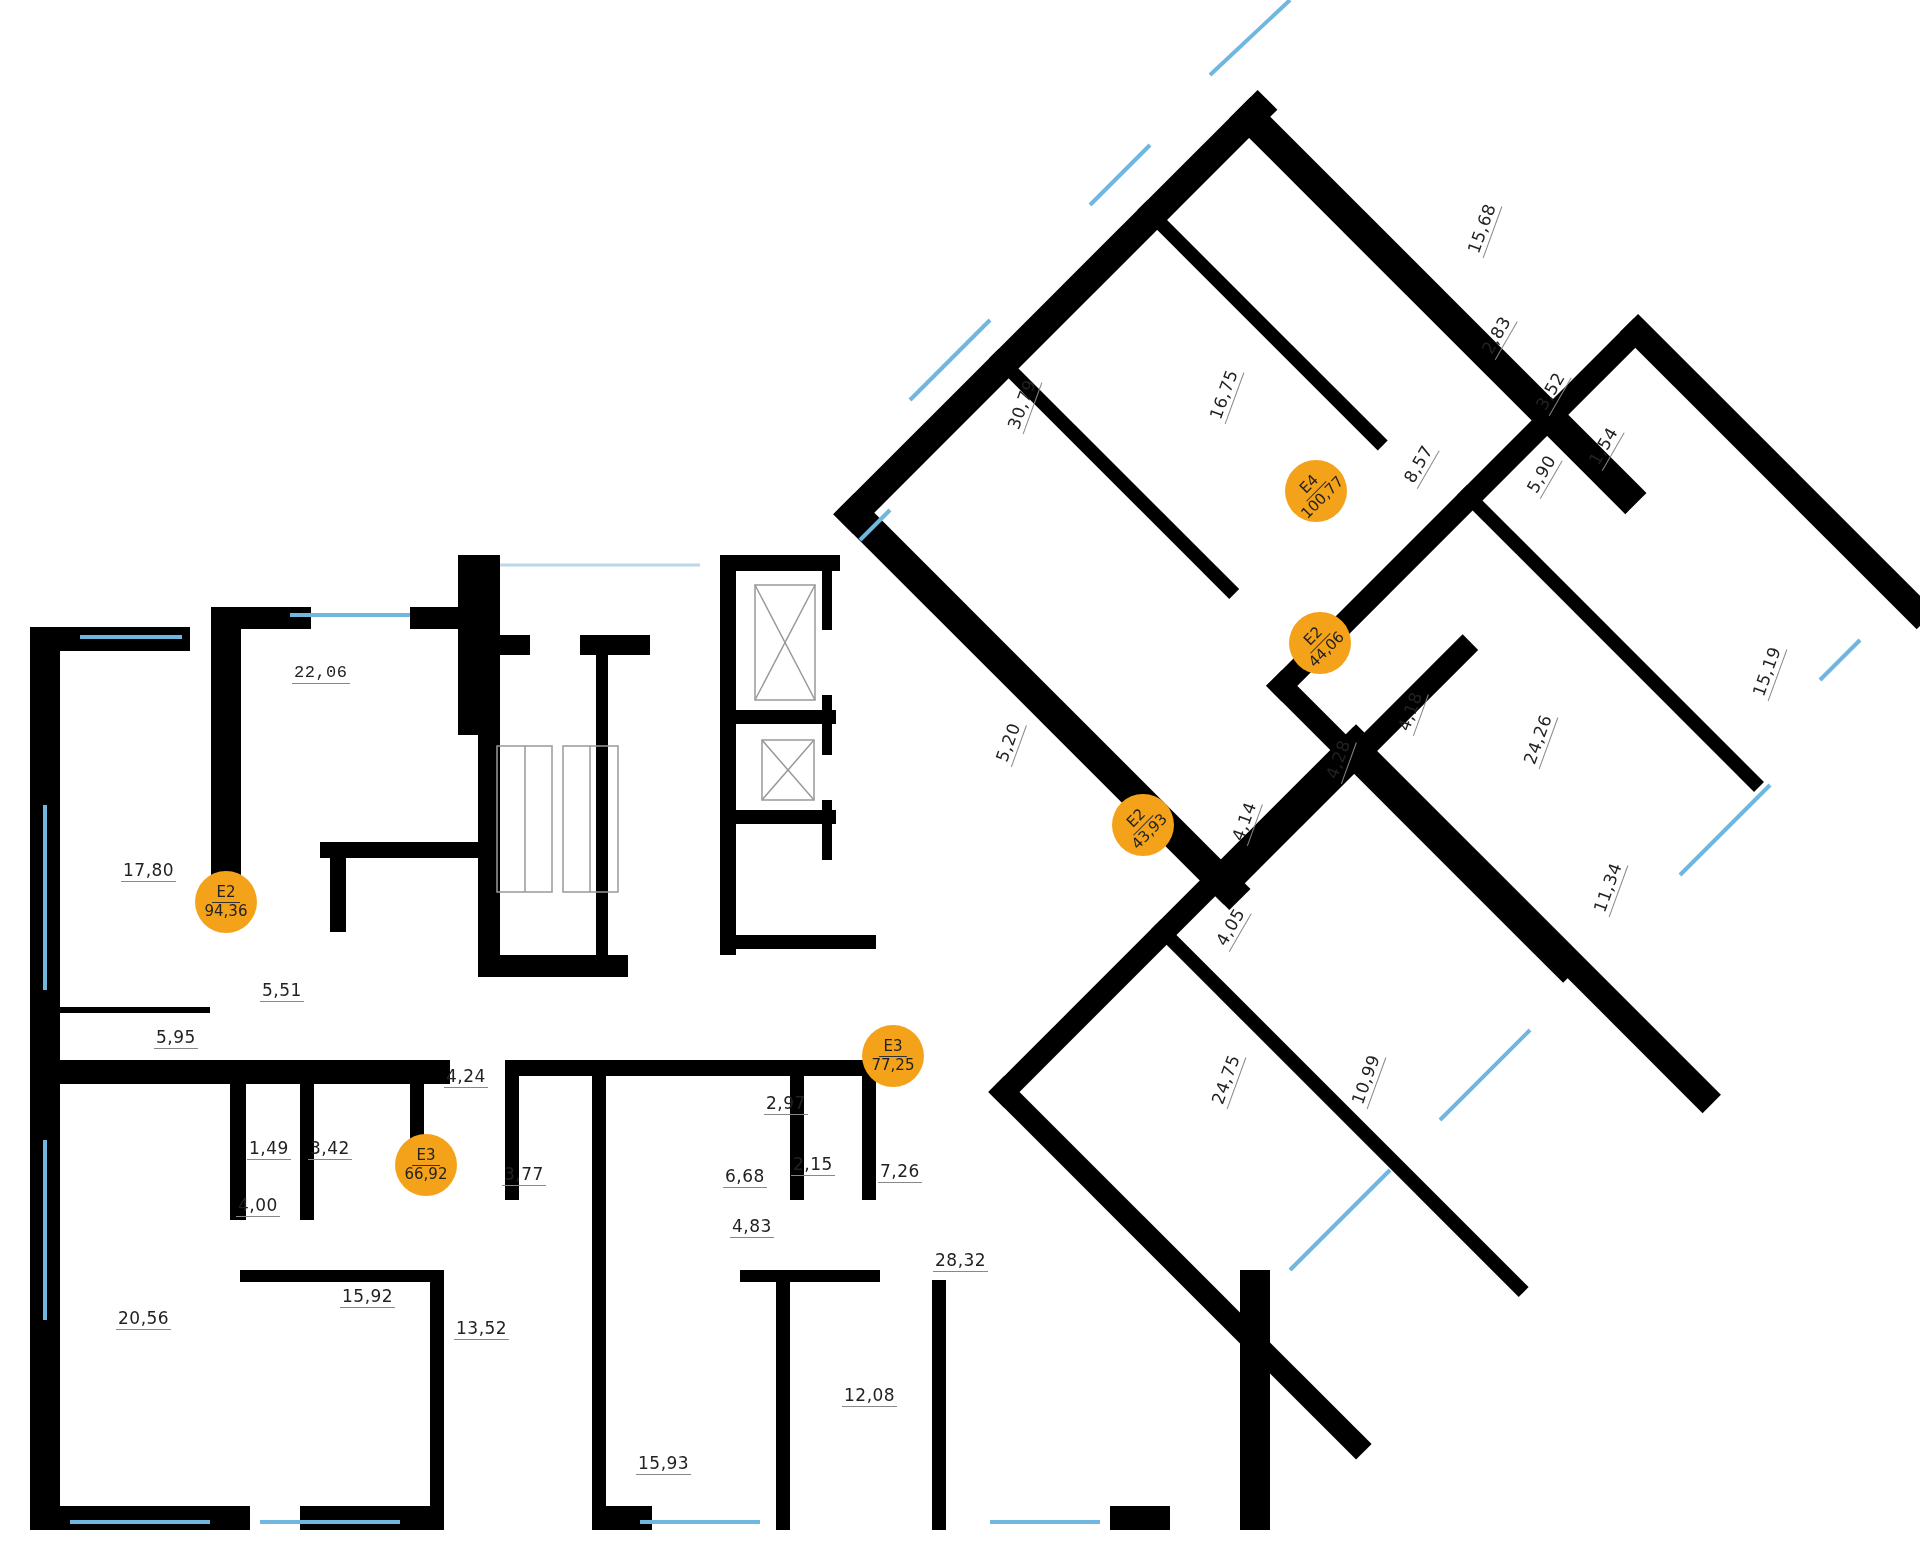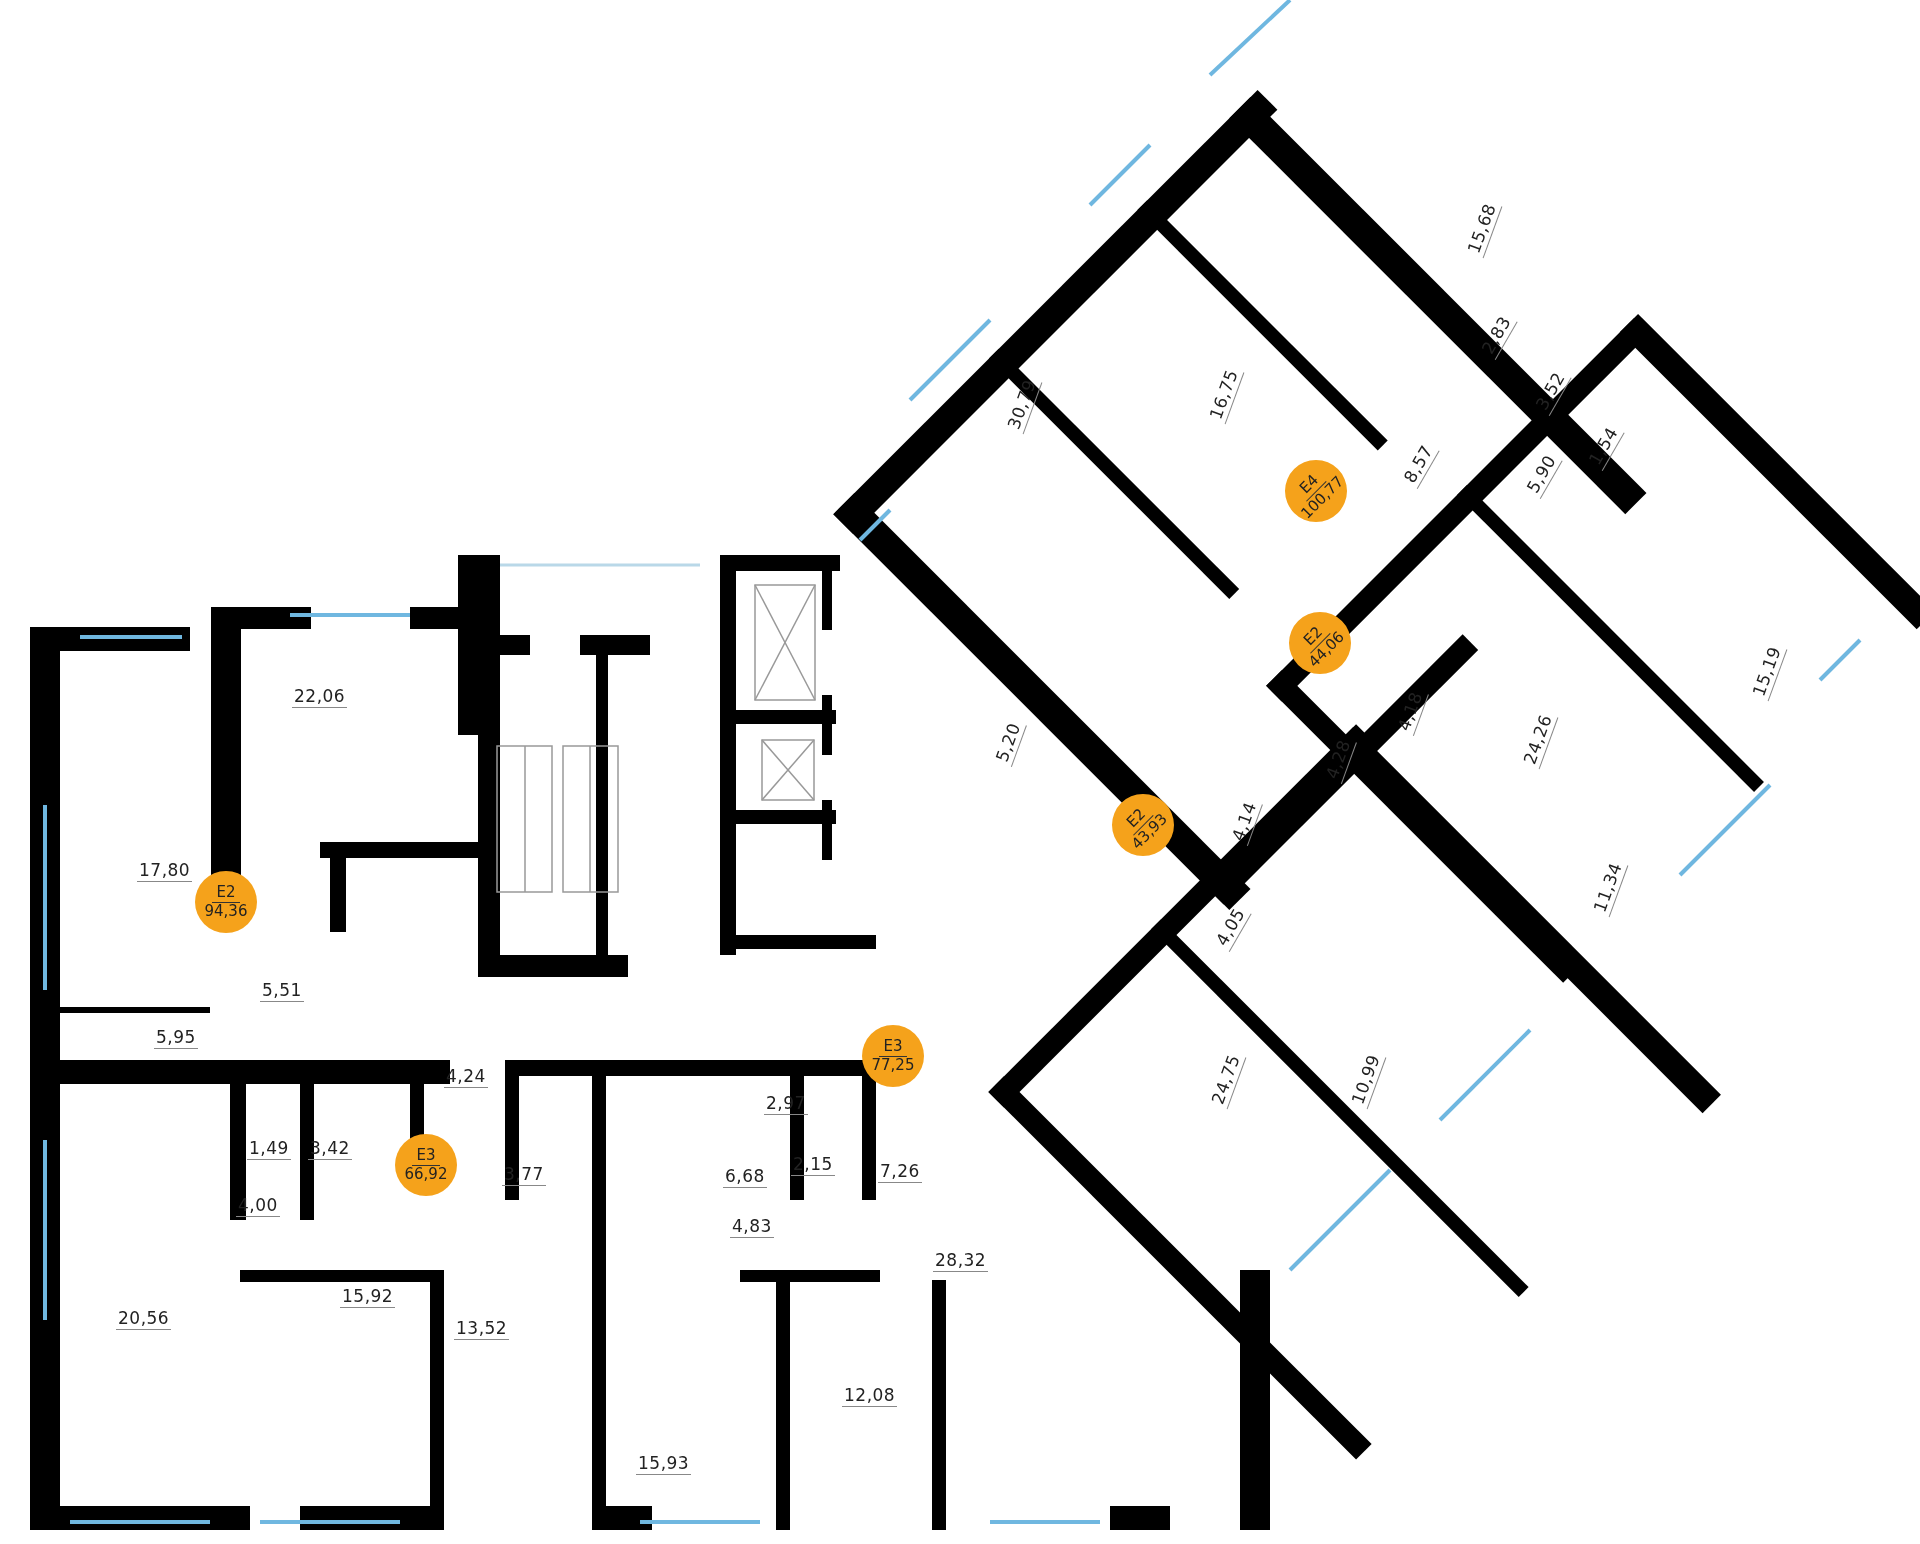--- a/index.html
+++ b/index.html
@@ -121,22 +121,22 @@
       <line x1="755" y1="585" x2="815" y2="700"></line>
       <line x1="815" y1="585" x2="755" y2="700"></line>
       <rect x="762" y="740" width="52" height="60"></rect>
       <line x1="762" y1="740" x2="814" y2="800"></line>
       <line x1="814" y1="740" x2="762" y2="800"></line>
     </g>
   </svg>
 
 
   <div id="rooms">
-      <div class="room-label" style="left: 292px; top: 688px;">22,06</div>
-      <div class="room-label" style="left: 137px; top: 862px;">17,80</div>
+      <div class="room-label" style="left: 292px; top: 664px; font-family: Liberation Mono, monospace;">22,06</div>
+      <div class="room-label" style="left: 121px; top: 862px;">17,80</div>
       <div class="room-label" style="left: 260px; top: 982px;">5,51</div>
       <div class="room-label" style="left: 154px; top: 1029px;">5,95</div>
       <div class="room-label" style="left: 444px; top: 1068px;">4,24</div>
       <div class="room-label" style="left: 247px; top: 1140px;">1,49</div>
       <div class="room-label" style="left: 308px; top: 1140px;">3,42</div>
       <div class="room-label" style="left: 502px; top: 1166px;">3,77</div>
       <div class="room-label" style="left: 236px; top: 1197px;">4,00</div>
       <div class="room-label" style="left: 116px; top: 1310px;">20,56</div>
       <div class="room-label" style="left: 340px; top: 1288px;">15,92</div>
       <div class="room-label" style="left: 454px; top: 1320px;">13,52</div>

